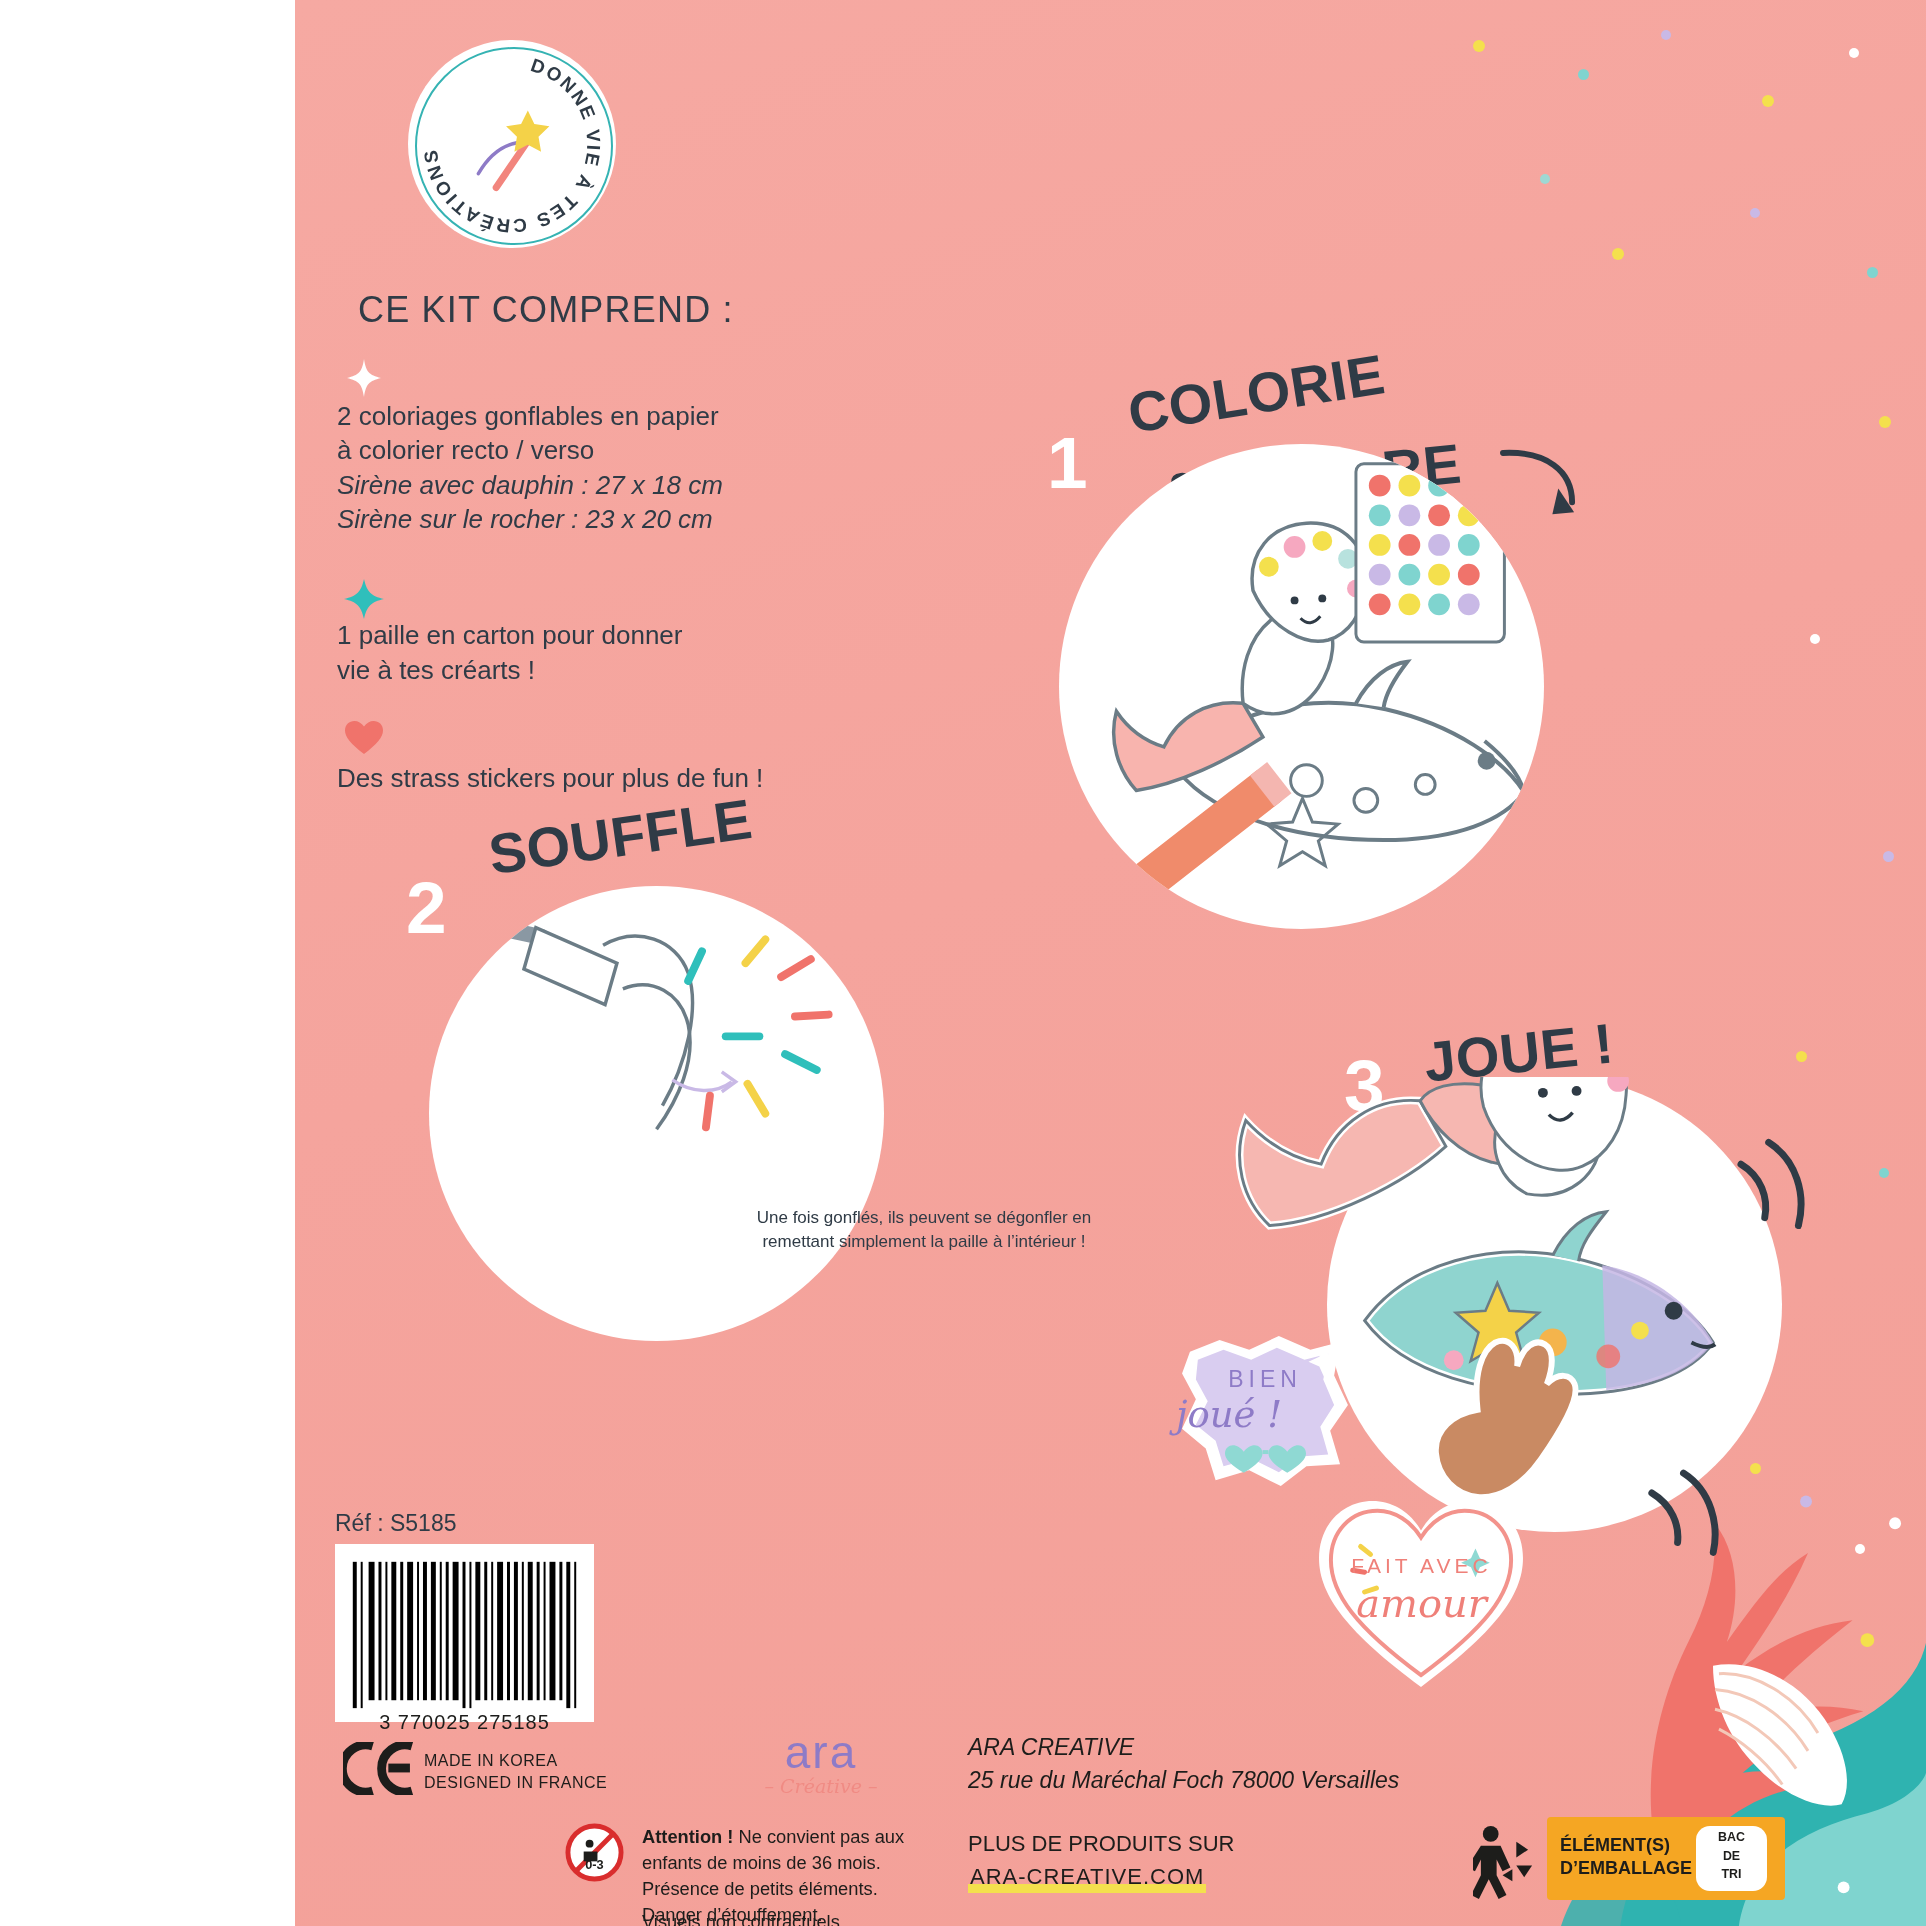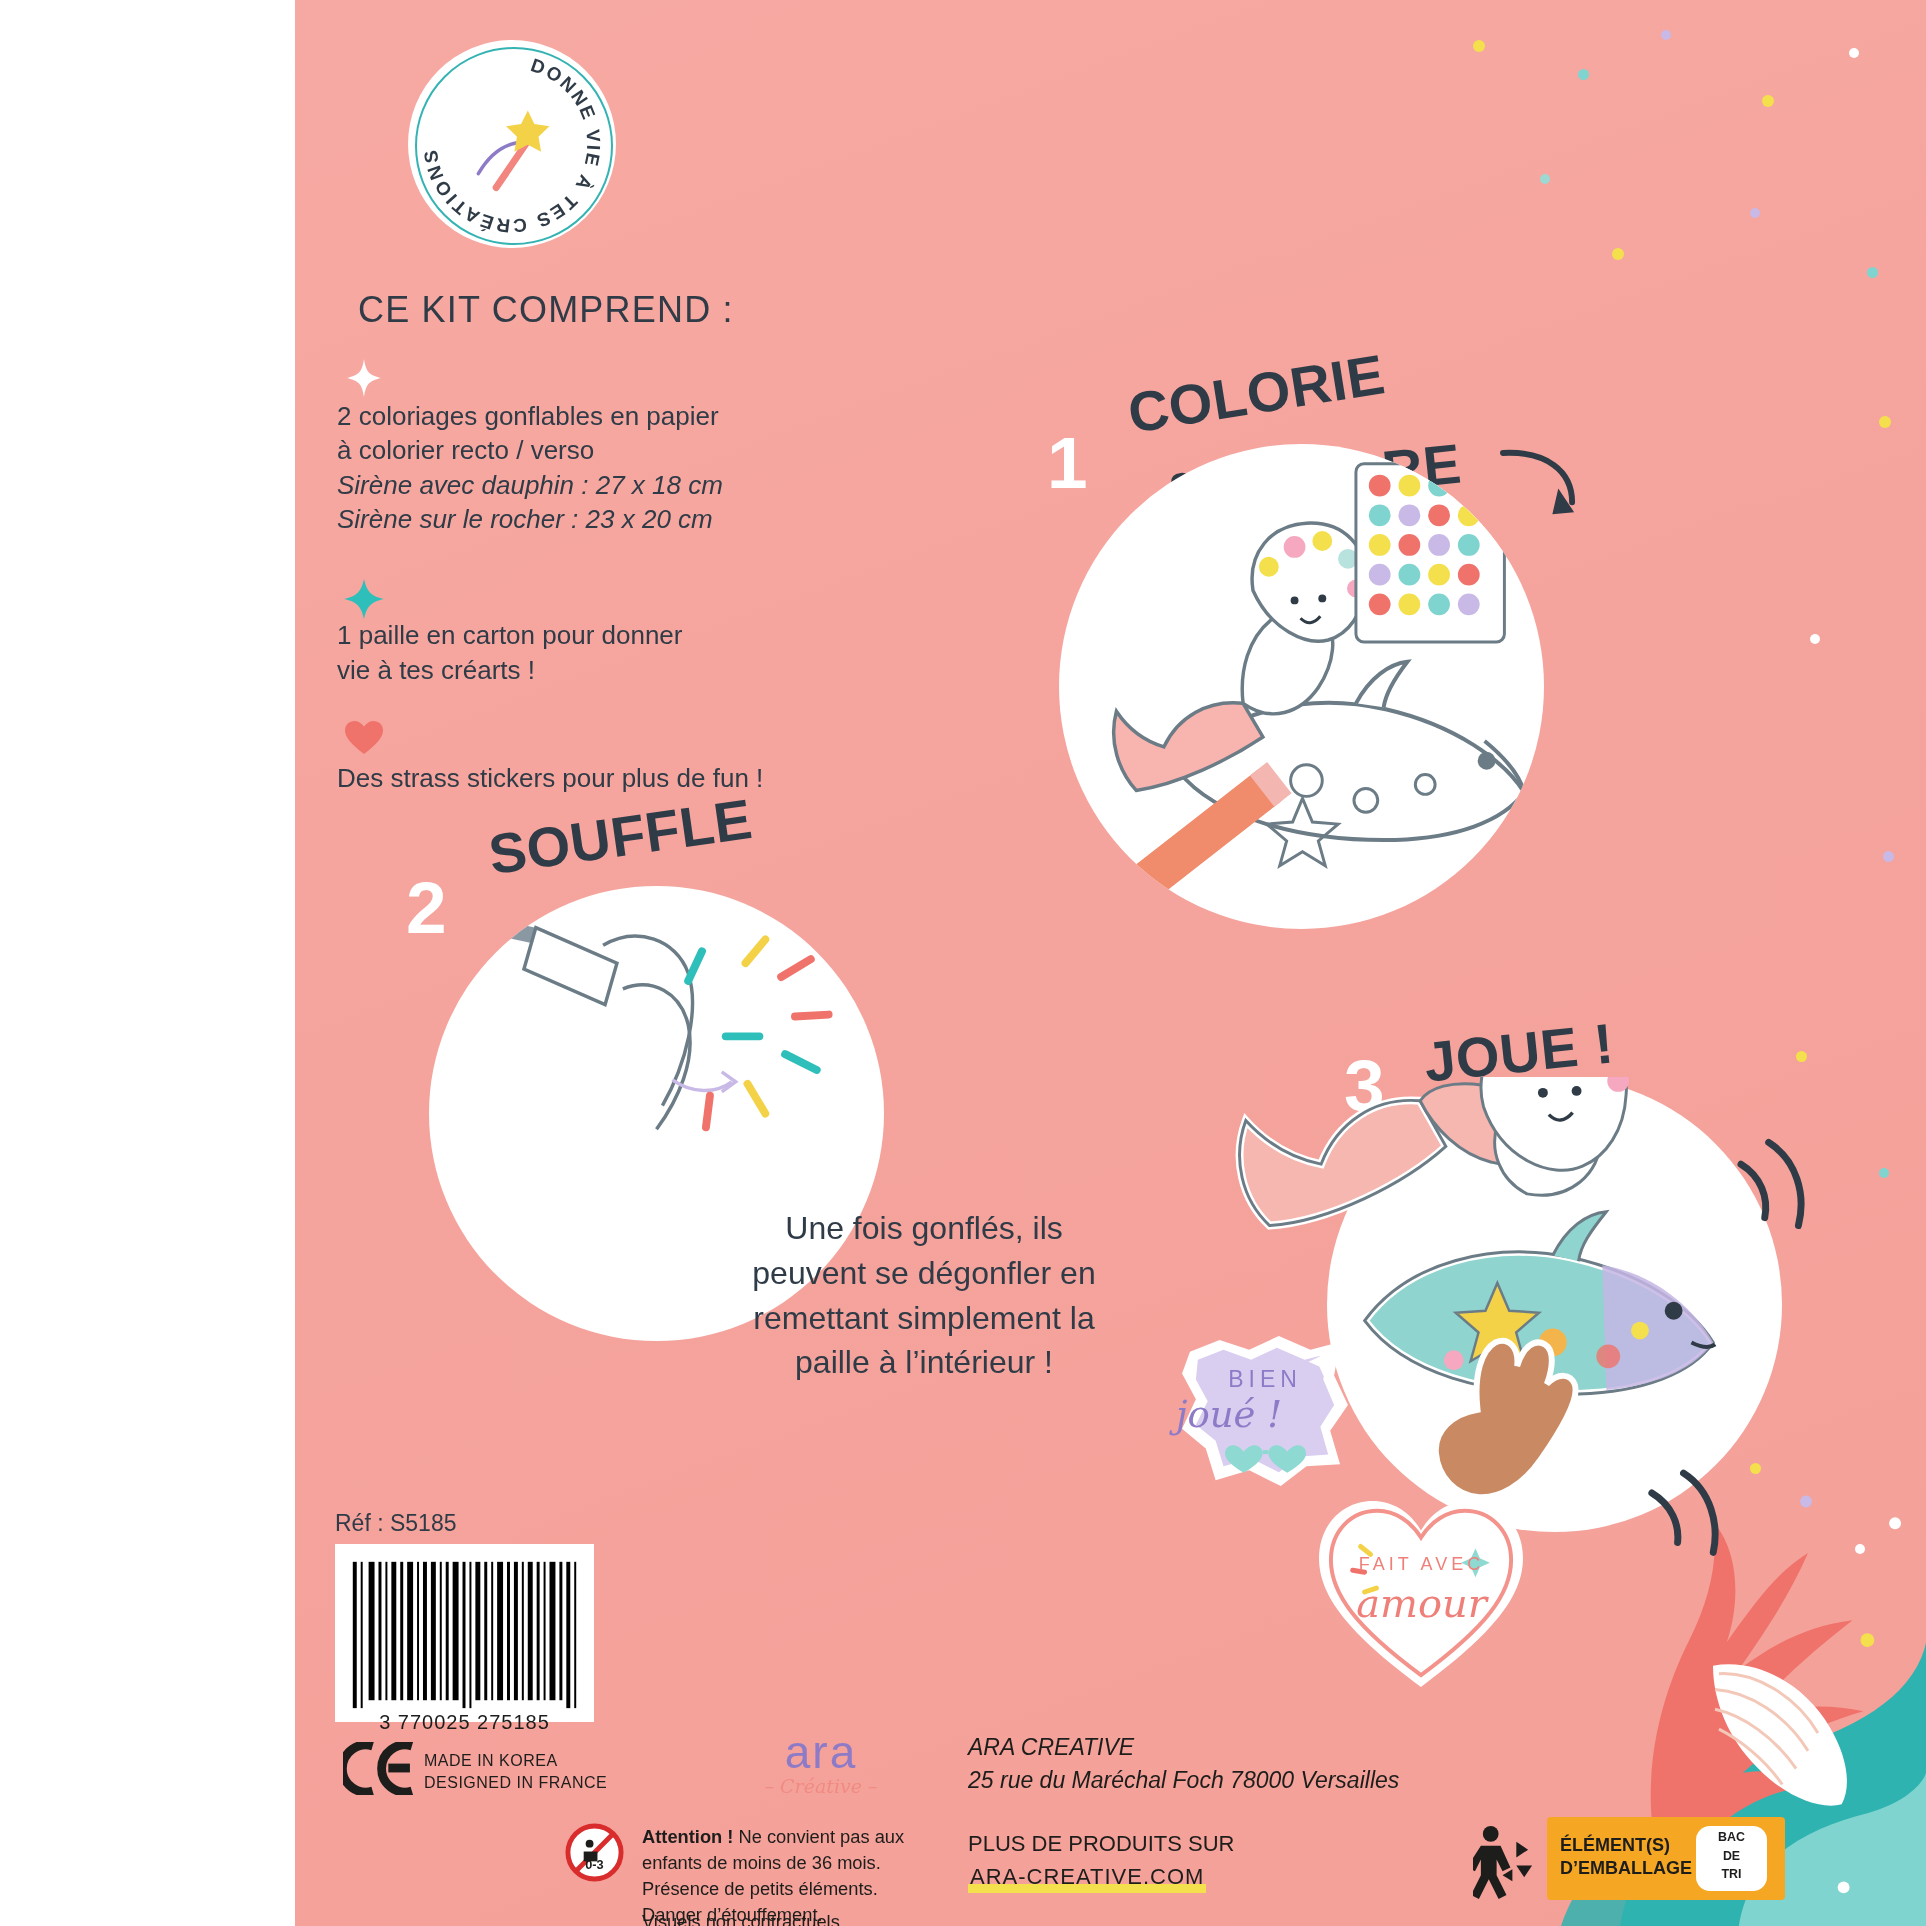--- a/index.html
+++ b/index.html
@@ -55,29 +55,29 @@
     position:absolute;color:#ffffff;font-weight:700;font-size:73px;line-height:1;
   }
   .steptitle{
     position:absolute;color:#2f3b46;font-weight:700;font-size:56px;letter-spacing:0.5px;
   }
   
   .circle{position:absolute;border-radius:50%;background:#ffffff;}
   
   .cap2{
     position:absolute;left:436px;top:1206px;width:386px;text-align:center;
-    font-size:32px;line-height:1.4;color:#2f3b46;
+    font-size:17px;line-height:1.4;color:#2f3b46;
   }
   
   .sticker-bien{position:absolute;left:881px;top:1332px;width:178px;height:158px;}
   .bien-t{position:absolute;left:0;top:34px;width:100%;text-align:center;font-size:23px;letter-spacing:5px;color:#8e7bc7;font-weight:400;}
   .bien-s{position:absolute;left:0;top:61px;width:100%;text-align:left;font-size:37px;color:#8e7bc7;font-family:"DejaVu Serif", serif;font-style:italic;}
   
   .heart-wrap{position:absolute;left:1020px;top:1493px;width:213px;height:198px;}
-  .fait{position:absolute;left:0;top:61px;width:100%;text-align:center;font-size:18px;letter-spacing:4px;color:#ef8079;}
+  .fait{position:absolute;left:0;top:61px;width:100%;text-align:center;font-size:21px;letter-spacing:4px;color:#ef8079;}
   .amour{position:absolute;left:0;top:87px;width:100%;text-align:center;font-size:40px;color:#ef8079;font-family:"DejaVu Serif", serif;font-style:italic;}
   
   .ref{position:absolute;left:40px;top:1510px;font-size:23px;color:#2f3b46;}
   .barcode-box{position:absolute;left:40px;top:1544px;width:259px;height:178px;background:#ffffff;}
   .barnum{position:absolute;left:40px;top:1711px;width:259px;text-align:center;font-size:20px;color:#1d1d1b;letter-spacing:1px;}
   .ce{position:absolute;left:48px;top:1742px;}
   .made{position:absolute;left:129px;top:1750px;font-size:16px;line-height:1.35;color:#1d1d1b;letter-spacing:0.5px;}
   .logo-ara{position:absolute;left:412px;top:1725px;width:228px;text-align:center;}
   .logo-ara .w{font-size:46px;color:#8e7bc7;font-weight:400;letter-spacing:2px;}
   .logo-ara .sub{font-size:19px;color:#f08b84;font-family:"DejaVu Serif", serif;font-style:italic;margin-top:-4px;}

